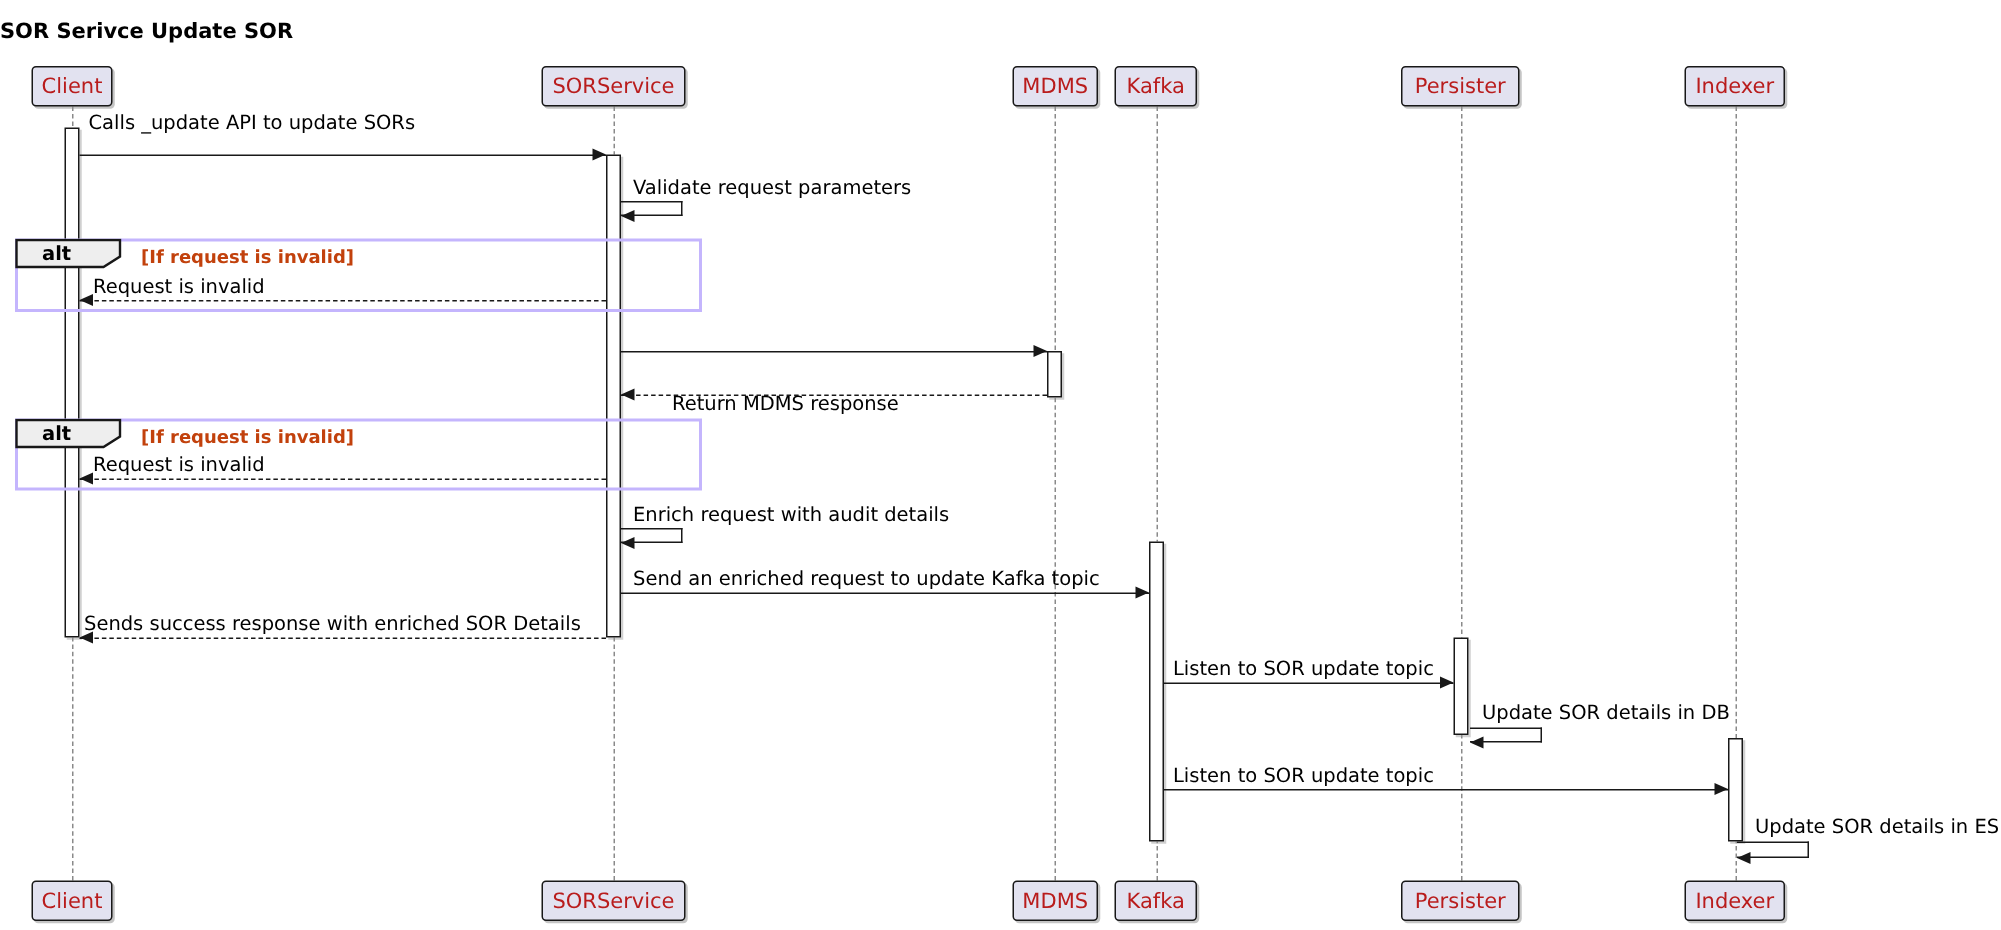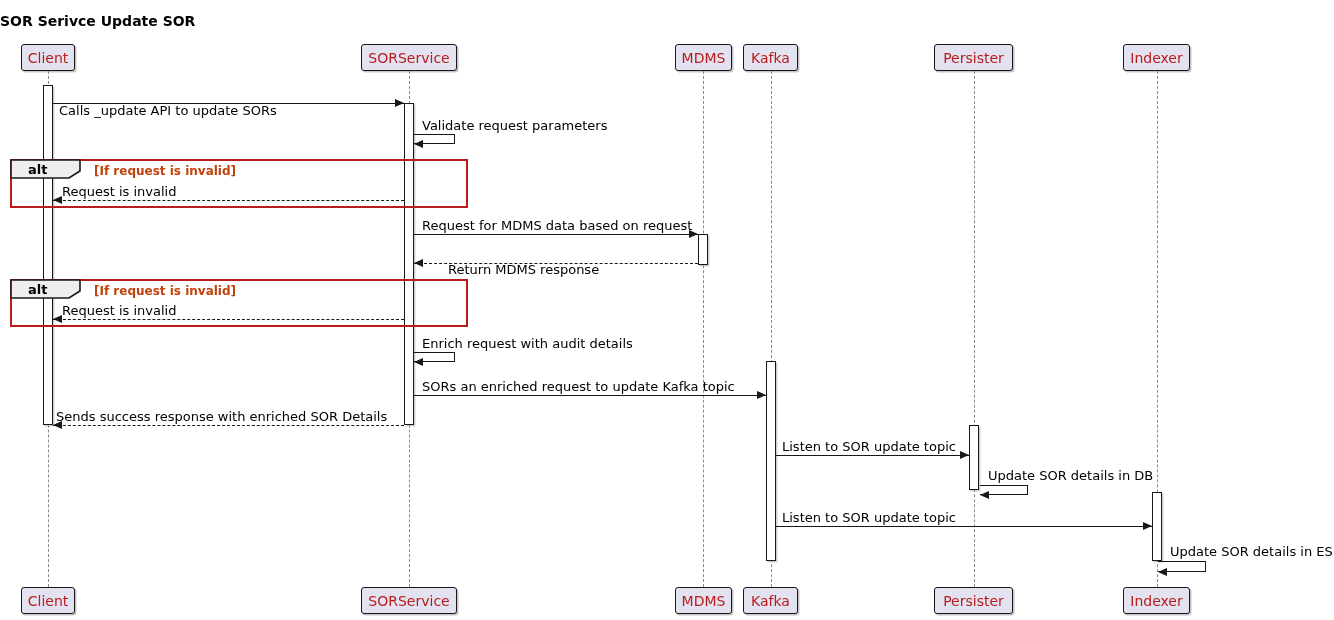--- a/index.html
+++ b/index.html
@@ -11,21 +11,21 @@
 
   .lifeline { position:absolute; width:0; border-left:1px dashed #8a8a8a; top:71px; height:516px; }
 
   .pbox { position:absolute; height:27px; background:#E2E2F0; border:1px solid #181818;
           border-radius:3px; display:flex; align-items:center; justify-content:center;
           font-size:14px; color:#b91c1c; box-shadow:1.5px 1.5px 0 rgba(150,150,150,.55); }
 
   .activation { position:absolute; width:10px; background:#fff; border:1px solid #181818;
                 box-shadow:1.5px 1.5px 0 rgba(150,150,150,.45); }
 
-  .frame { position:absolute; left:10px; width:458px; border:2px solid #b91c1c; background:transparent; }
+  .frame { position:absolute; left:10px; width:458px; border:2px solid #c4b5fd; background:transparent; }
   .frame-op-svg { position:absolute; left:-2px; top:-2px; }
   .frame-op { position:absolute; left:16px; top:1px; font-size:13px; font-weight:bold; color:#000; }
   .frame-cond { position:absolute; left:82px; top:3px; font-size:12px; font-weight:bold; color:#c2410c; white-space:nowrap; }
 
   .mlabel { position:absolute; font-size:13px; color:#000; white-space:nowrap; }
   .line  { position:absolute; height:0; border-top:1px solid #181818; }
   .dline { position:absolute; height:0; border-top:1px dashed #181818; }
   .selfloop { position:absolute; border:1px solid #181818; border-left:none; background:transparent; }
   .ah-r { position:absolute; width:0; height:0; border-top:4px solid transparent;
           border-bottom:4px solid transparent; border-left:9px solid #181818; }
@@ -60,41 +60,40 @@
   <div class="pbox" style="left:934px; top:587px; width:79px;">Persister</div>
   <div class="pbox" style="left:1123px;top:587px; width:67px;">Indexer</div>
 
   <div class="activation" style="left:43px;  top:85px;  height:340px;"></div>
   <div class="activation" style="left:404px; top:103px; height:322px;"></div>
   <div class="activation" style="left:698px; top:234px; height:31px;"></div>
   <div class="activation" style="left:766px; top:361px; height:200px;"></div>
   <div class="activation" style="left:969px; top:425px; height:65px;"></div>
   <div class="activation" style="left:1152px;top:492px; height:69px;"></div>
 
-  <div class="mlabel" style="left:59px; top:103px;text-align:right;">Calls _update API to update SORs</div>
+  <div class="mlabel" style="left:59px; top:75px;text-align:right;">Calls _update API to update SORs</div>
   <div class="line" style="left:53px; top:103px; width:351px;"></div>
   <div class="ah-r" style="left:395px; top:99px;"></div>
 
   <div class="mlabel" style="left:422px; top:118px;">Validate request parameters</div>
   <div class="selfloop" style="left:414px; top:134px; width:41px; height:10px;"></div>
   <div class="ah-l" style="left:414px; top:140px;"></div>
 
   <div class="frame" style="top:159px; height:49px;">
     <svg class="frame-op-svg" width="72" height="21">
       <path d="M1,1 H70 V12 L59,19 H1 Z" fill="#EEEEEE" stroke="#181818" stroke-width="1.6"></path>
     </svg>
     <div class="frame-op">alt</div>
     <div class="frame-cond">[If request is invalid]</div>
   </div>
 
   <div class="mlabel" style="left:62px; top:184px;">Request is invalid</div>
   <div class="dline" style="left:53px; top:200px; width:351px;"></div>
   <div class="ah-l" style="left:53px; top:196px;"></div>
 
-  <div class="mlabel" style="left:422px; top:218px;">Request for MDMS data based on request</div>
   <div class="line" style="left:414px; top:234px; width:284px;"></div>
   <div class="ah-r" style="left:689px; top:230px;"></div>
 
   <div class="mlabel" style="left:448px; top:247px;margin-top:15px;">Return MDMS response</div>
   <div class="dline" style="left:414px; top:263px; width:284px;"></div>
   <div class="ah-l" style="left:414px; top:259px;"></div>
 
   <div class="frame" style="top:279px; height:48px;">
     <svg class="frame-op-svg" width="72" height="21">
       <path d="M1,1 H70 V12 L59,19 H1 Z" fill="#EEEEEE" stroke="#181818" stroke-width="1.6"></path>
@@ -104,21 +103,21 @@
   </div>
 
   <div class="mlabel" style="left:62px; top:303px;">Request is invalid</div>
   <div class="dline" style="left:53px; top:319px; width:351px;"></div>
   <div class="ah-l" style="left:53px; top:315px;"></div>
 
   <div class="mlabel" style="left:422px; top:336px;">Enrich request with audit details</div>
   <div class="selfloop" style="left:414px; top:352px; width:41px; height:10px;"></div>
   <div class="ah-l" style="left:414px; top:358px;"></div>
 
-  <div class="mlabel" style="left:422px; top:379px;">SORs an enriched request to update Kafka topic</div>
+  <div class="mlabel" style="left:422px; top:379px;">Send an enriched request to update Kafka topic</div>
   <div class="line" style="left:414px; top:395px; width:352px;"></div>
   <div class="ah-r" style="left:757px; top:391px;"></div>
 
   <div class="mlabel" style="left:56px; top:409px;">Sends success response with enriched SOR Details</div>
   <div class="dline" style="left:53px; top:425px; width:351px;"></div>
   <div class="ah-l" style="left:53px; top:421px;"></div>
 
   <div class="mlabel" style="left:782px; top:439px;">Listen to SOR update topic</div>
   <div class="line" style="left:776px; top:455px; width:193px;"></div>
   <div class="ah-r" style="left:960px; top:451px;"></div>

